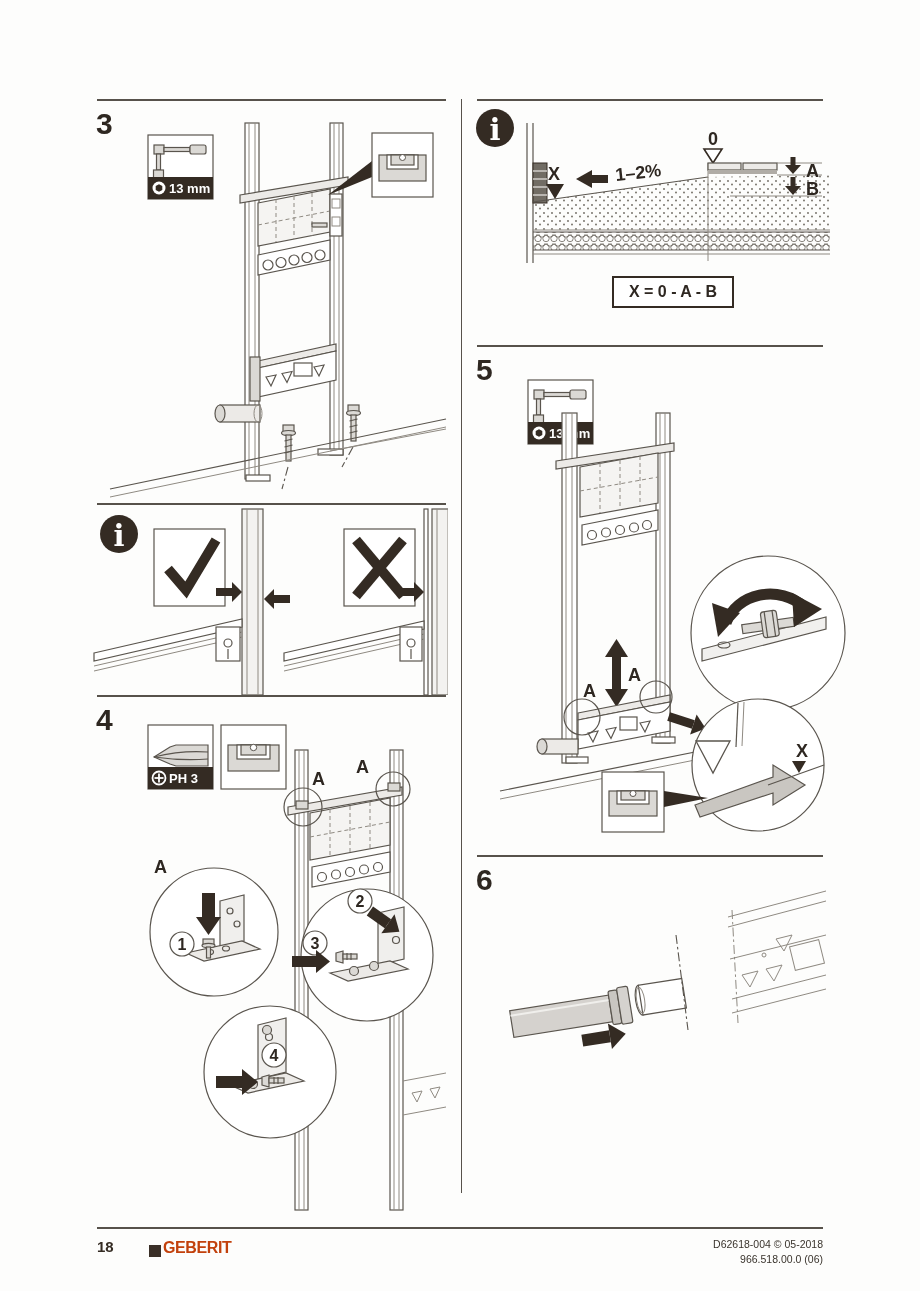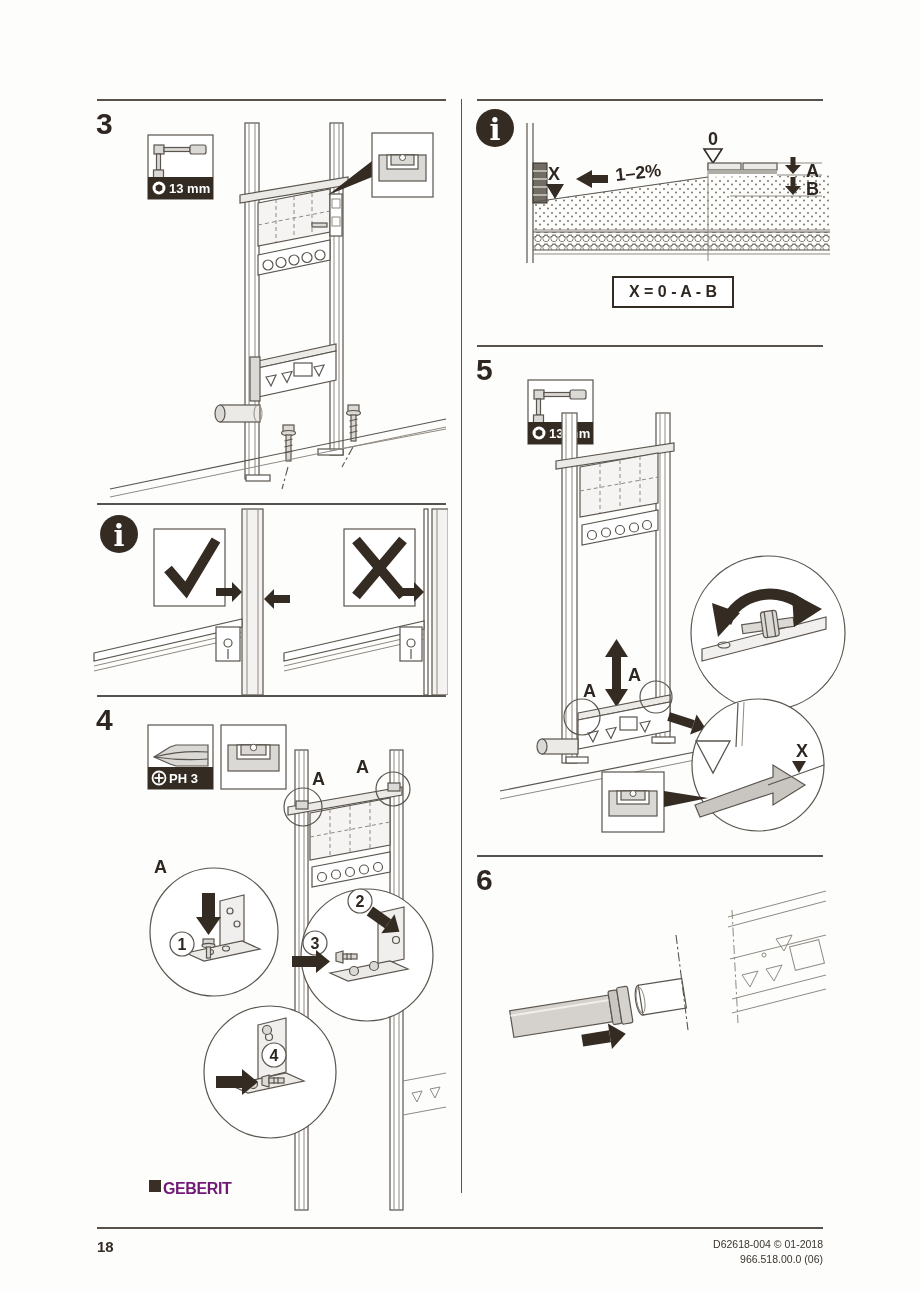--- a/index.html
+++ b/index.html
@@ -17,22 +17,22 @@
   .infotxt{font-family:"DejaVu Serif",serif;font-size:29px;font-weight:bold;fill:#ffffff;}
   .ln{stroke:#5a554e;stroke-width:1.2;fill:none;}
   .lnf{stroke:#5a554e;stroke-width:1.2;fill:#ffffff;}
   .lt{stroke:#8f8a82;stroke-width:1;fill:none;}
   .gry{stroke:#5a554e;stroke-width:1.2;fill:#dbd9d5;}
   .gry2{stroke:#5a554e;stroke-width:1.2;fill:#eceae7;}
   .ink{fill:#342b23;stroke:none;}
   .dash{stroke:#8f8a82;stroke-width:1;fill:none;stroke-dasharray:4 3;}
   .dashdot{stroke:#5a554e;stroke-width:1.1;fill:none;stroke-dasharray:9 3 2.5 3;}
   .footer-pg{position:absolute;left:97px;top:1238px;font-size:15px;font-weight:bold;}
-  .footer-brand{position:absolute;left:149px;top:1180px;display:flex;align-items:flex-start;
-                font-size:16px;font-weight:bold;letter-spacing:-0.4px;color:#701a75;}
+  .footer-brand{position:absolute;left:149px;top:1239px;display:flex;align-items:flex-end;
+                font-size:16px;font-weight:bold;letter-spacing:-0.4px;color:#c2410c;}
   .footer-brand .sq{width:12px;height:12px;background:#3a2f27;margin-right:2px;display:inline-block;}
   .footer-doc{position:absolute;right:97px;top:1237px;text-align:right;font-size:10.5px;
               line-height:1.45;color:#3a342d;}
 </style>
 </head>
 <body>
 
 <div class="page">
 
   <div class="hrule" style="left:97px;top:99px;width:349px;"></div>
@@ -529,16 +529,16 @@
       <polygon points="140,169 140,195 156,182" class="ink"></polygon>
     </g>
   </svg>
 
   <div class="footer-pg">18</div>
   <div class="footer-brand">
     <span class="sq"></span>
     <span>GEBERIT</span>
   </div>
   <div class="footer-doc">
-    <div>D62618-004 © 01-2018</div>
+    <div>D62618-004 © 05-2018</div>
     <div>966.518.00.0 (06)</div>
   </div>
 </div>
 
 </body></html>

